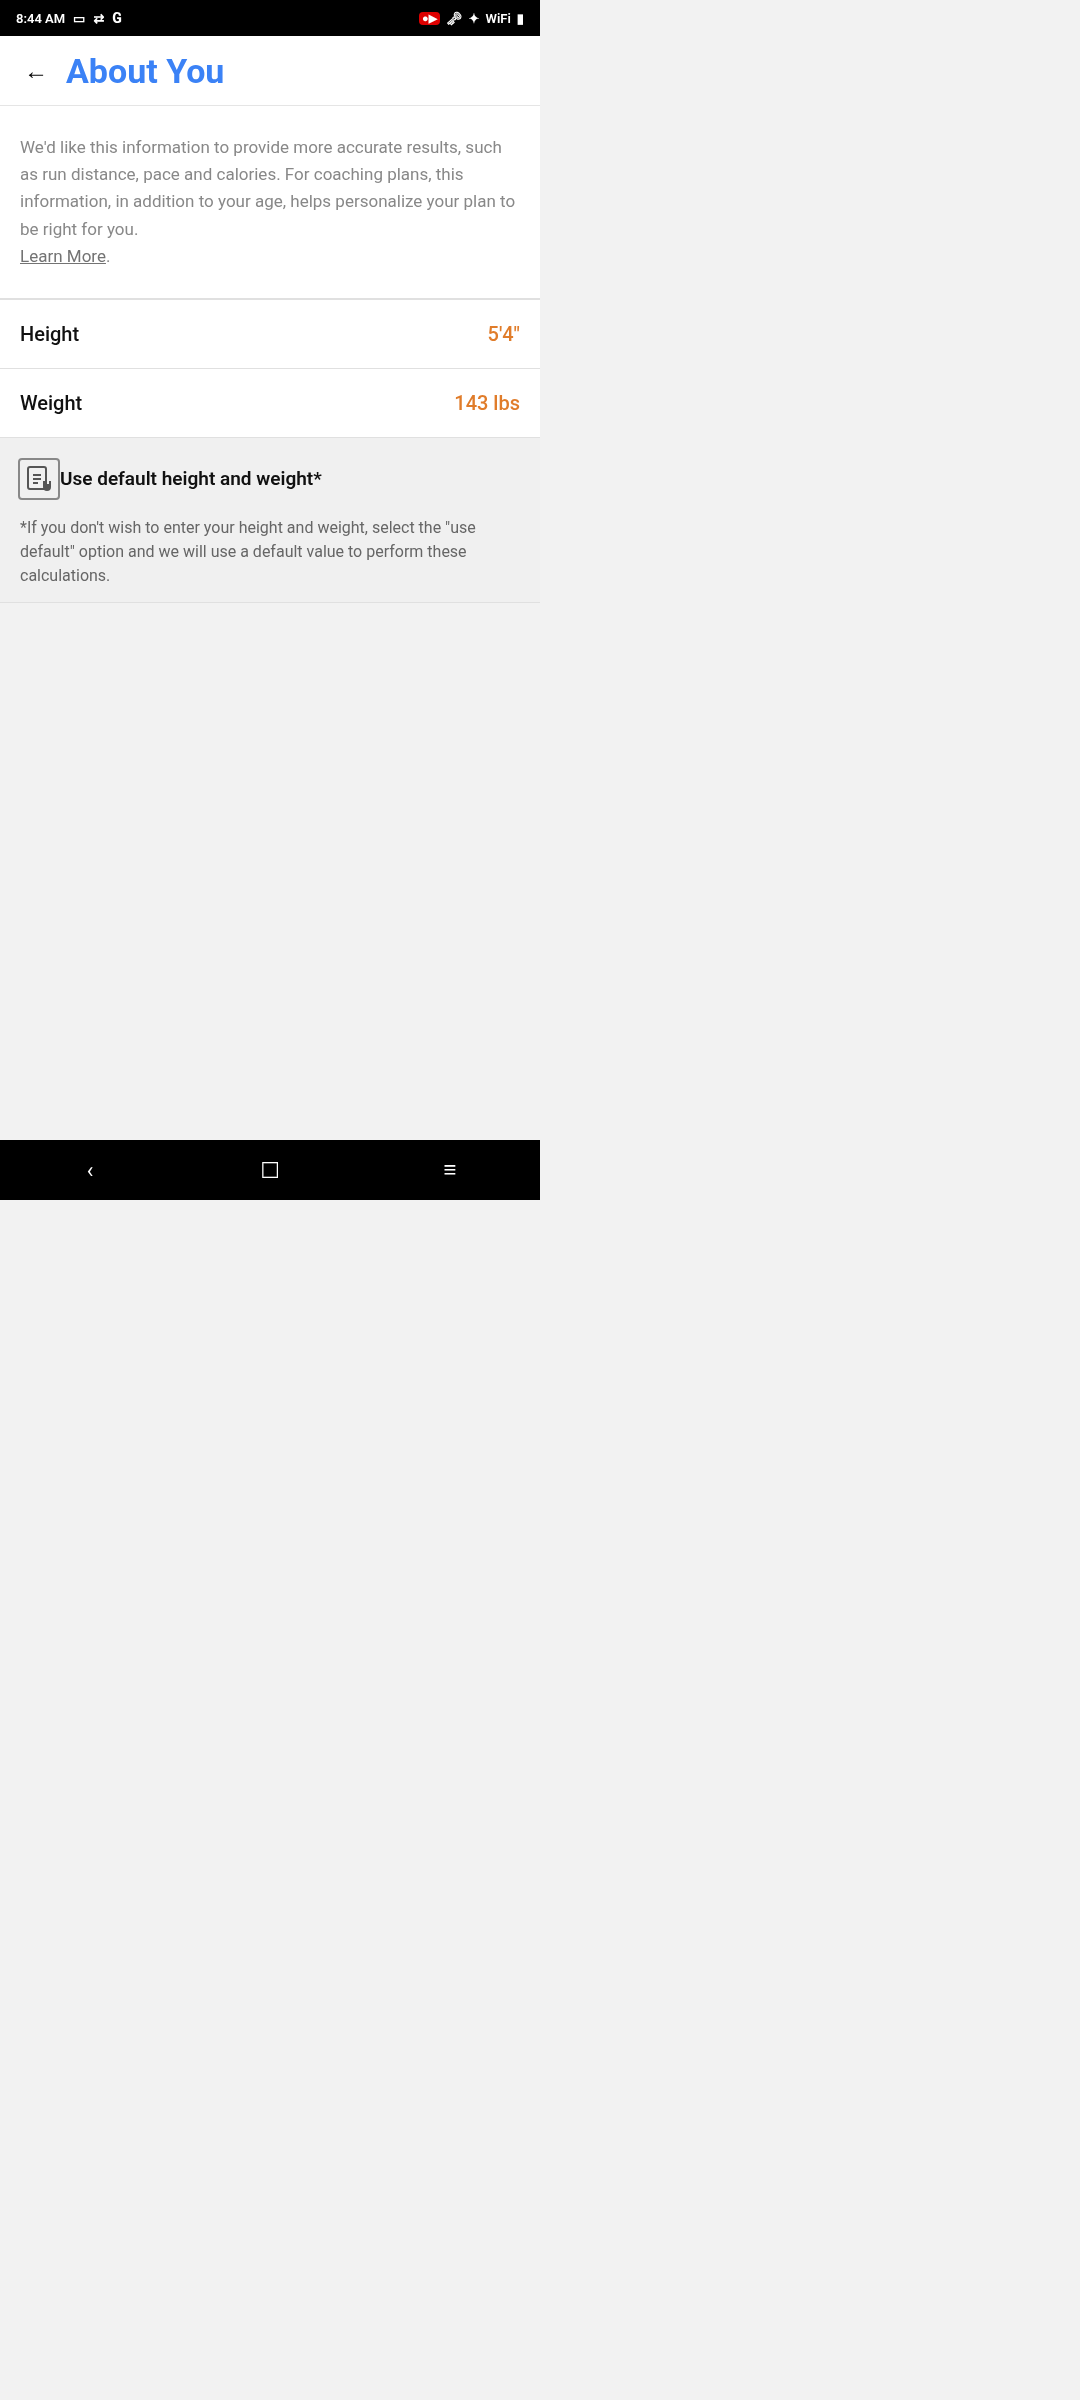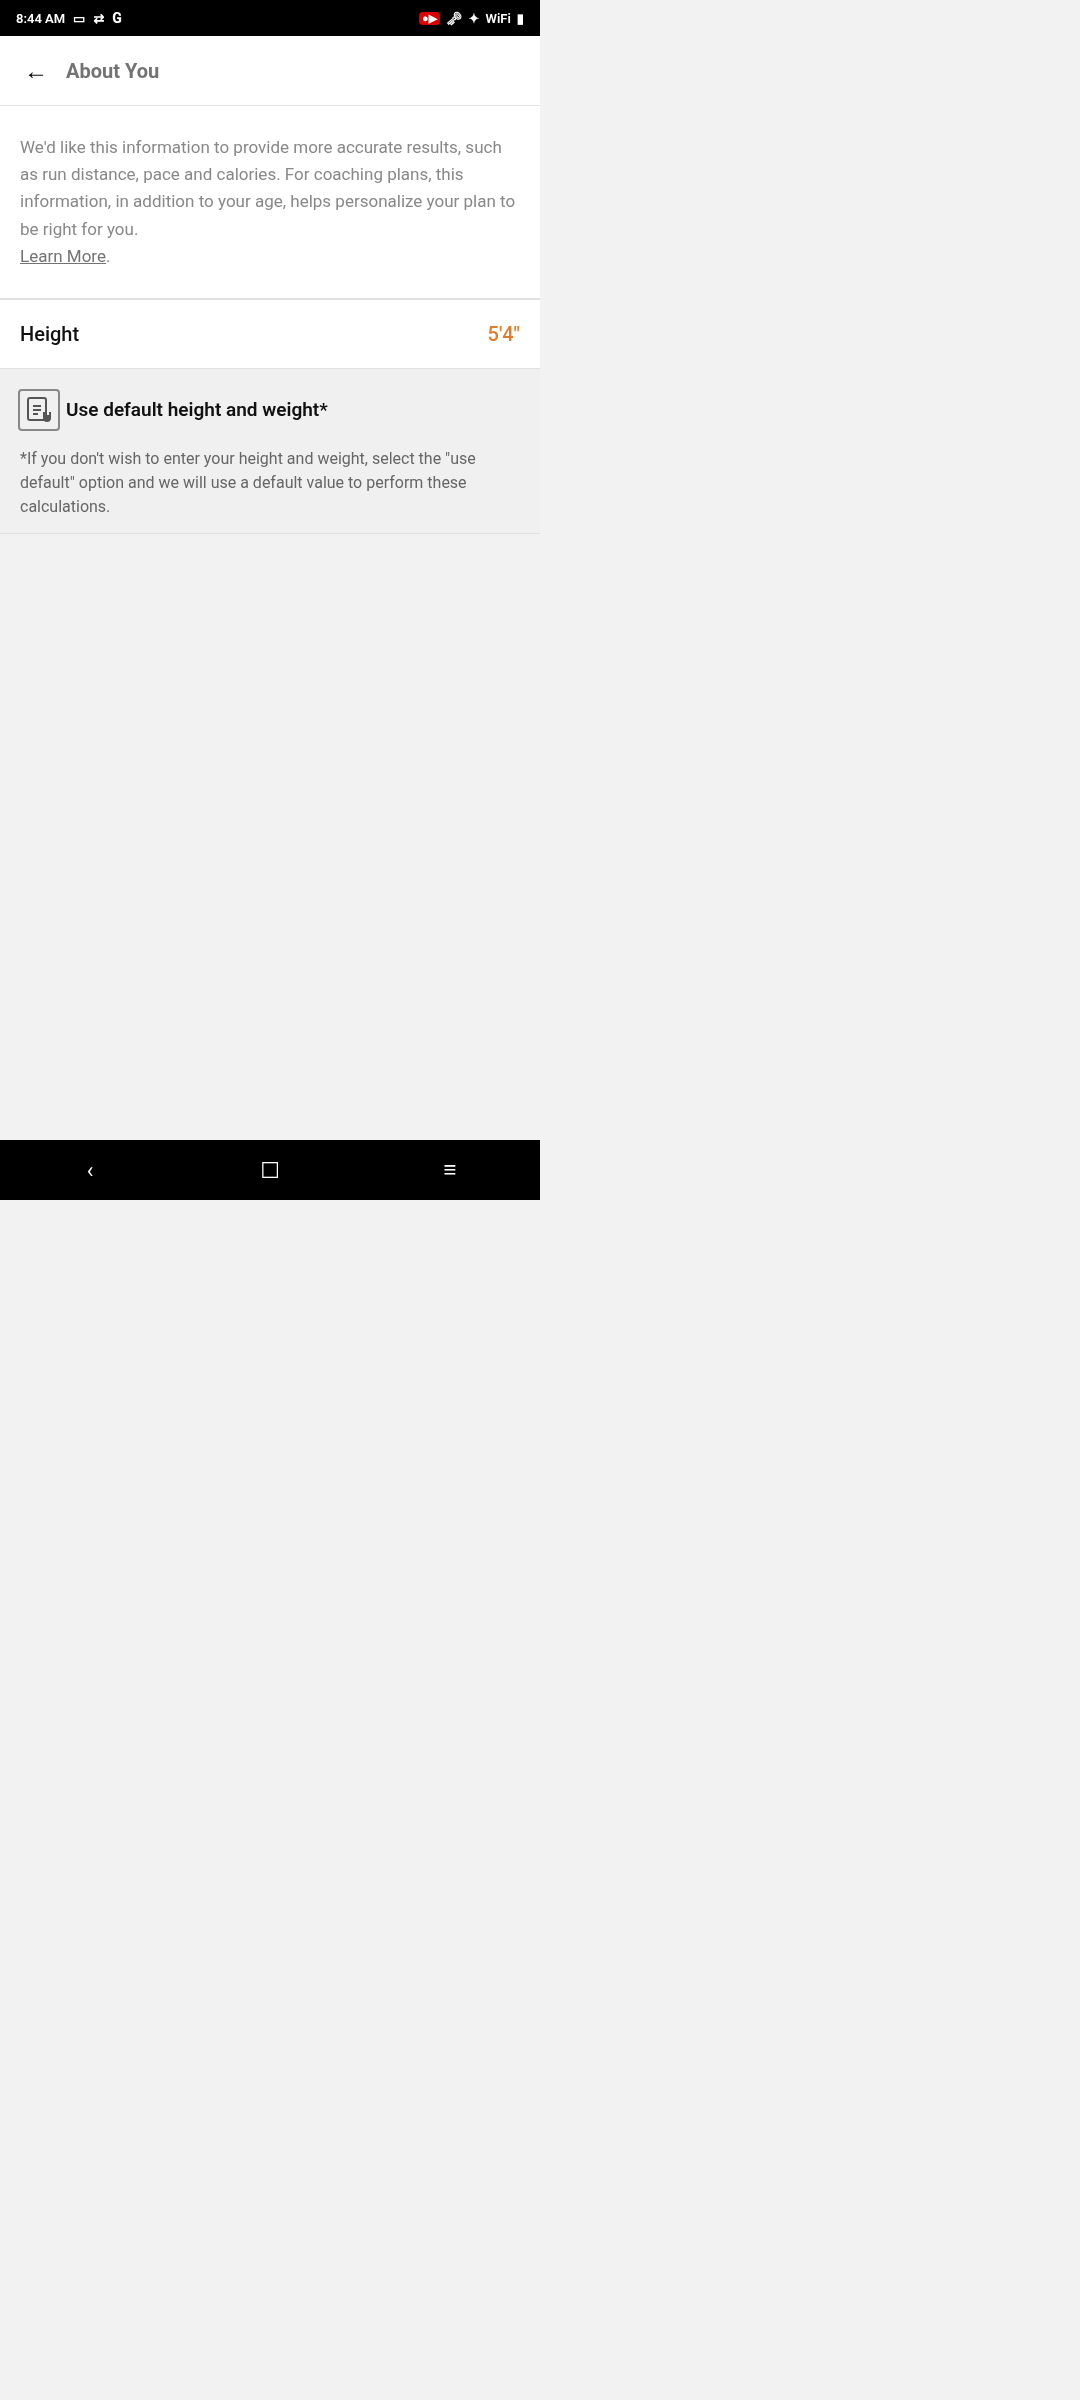--- a/index.html
+++ b/index.html
@@ -59,23 +59,23 @@
     .back-button {
       width: 36px;
       height: 36px;
       display: flex;
       align-items: center;
       justify-content: center;
       cursor: pointer;
     }
 
     .page-title {
-      font-size: 20px;
+      font-size: 34px;
       font-weight: 700;
-      color: #737373;
+      color: #3b82f6;
       margin-left: 12px;
     }
 
     
     .info-section {
       background: #fff;
       padding: 28px 20px 28px 20px;
       border-bottom: 1px solid #e0e0e0;
     }
 
@@ -123,21 +123,21 @@
     
     .default-section {
       background: #f0f0f0;
       padding: 20px 18px 14px 18px;
       border-bottom: 1px solid #e0e0e0;
     }
 
     .default-option-row {
       display: flex;
       align-items: center;
-      gap: 6px;
+      gap: 0;
       margin-bottom: 16px;
     }
 
     .checkbox-icon {
       width: 42px;
       height: 42px;
       border: 2.5px solid #888;
       border-radius: 4px;
       display: flex;
       align-items: center;
@@ -224,20 +224,24 @@
     <br>
     <a class="learn-more-link">Learn More</a><span>.</span>
   </p>
 </div>
 
 <div class="settings-section">
   <div class="setting-row">
     <span class="setting-label">Height</span>
     <span class="setting-value">5'4"</span>
   </div>
+  <div class="setting-row">
+    <span class="setting-label">Weight</span>
+    <span class="setting-value">143 lbs</span>
+  </div>
 </div>
 
 <div class="default-section">
   <div class="default-option-row">
     <div class="checkbox-icon">
       <svg width="28" height="28" viewBox="0 0 28 28">
 
         <rect x="3" y="2" width="18" height="22" rx="2" ry="2" fill="none" stroke="#555" stroke-width="2"></rect>
         <line x1="8" y1="10" x2="16" y2="10" stroke="#555" stroke-width="2"></line>
         <line x1="8" y1="14" x2="16" y2="14" stroke="#555" stroke-width="2"></line>

